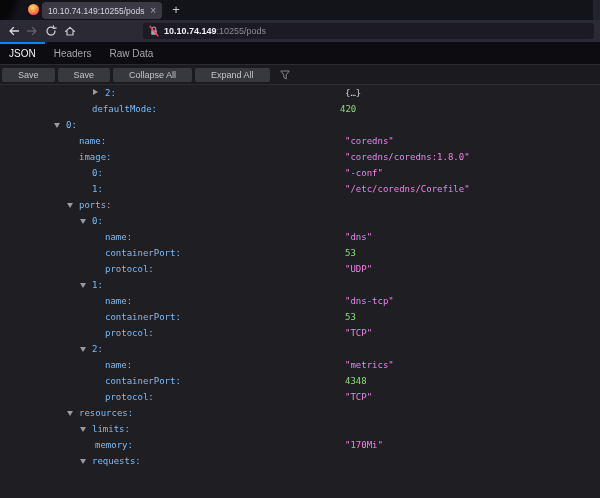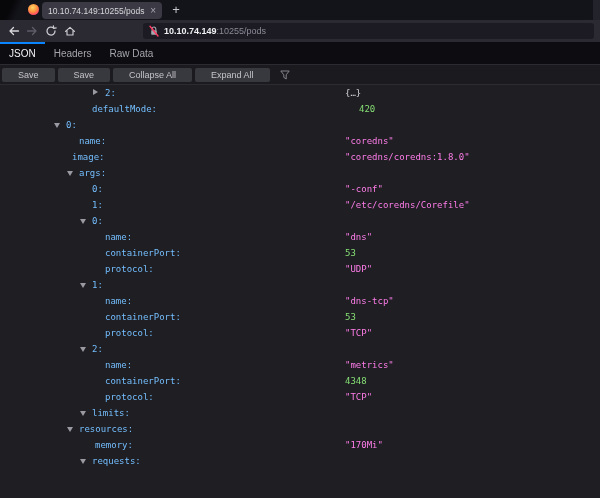--- a/index.html
+++ b/index.html
@@ -139,47 +139,47 @@
 </div>
 
 <div class="content">
     <div class="jrow">
       <span class="twisty tw-right" style="left: 93px;"></span>
       <span class="jkey" style="left: 105px;">2:</span>
       <span class="jval" style="left: 345px; color: rgb(215, 215, 219);">{…}</span>
     </div>
     <div class="jrow">
       <span class="jkey" style="left: 92px; text-align: center;">defaultMode:</span>
-      <span class="jval" style="left: 359px; color: rgb(134, 222, 116);">420</span>
+      <span class="jval" style="left: 340px; color: rgb(134, 222, 116);">420</span>
     </div>
     <div class="jrow">
       <span class="twisty tw-down" style="left: 54px;"></span>
       <span class="jkey" style="left: 66px;">0:</span>
     </div>
     <div class="jrow">
       <span class="jkey" style="left: 79px;">name:</span>
       <span class="jval" style="left: 345px; color: rgb(255, 125, 233);">"coredns"</span>
     </div>
     <div class="jrow">
-      <span class="jkey" style="left: 72px; text-align: right;">image:</span>
+      <span class="jkey" style="left: 79px; text-align: right;">image:</span>
       <span class="jval" style="left: 345px; color: rgb(255, 125, 233);">"coredns/coredns:1.8.0"</span>
-    </div>
-    <div class="jrow">
-      <span class="twisty tw-down" style="left: 67px;"></span>
-      <span class="jkey" style="left: 79px;">args:</span>
     </div>
     <div class="jrow">
       <span class="jkey" style="left: 92px;">0:</span>
       <span class="jval" style="left: 345px; color: rgb(255, 125, 233);">"-conf"</span>
     </div>
     <div class="jrow">
       <span class="jkey" style="left: 92px;">1:</span>
       <span class="jval" style="left: 345px; color: rgb(255, 125, 233);">"/etc/coredns/Corefile"</span>
     </div>
     <div class="jrow">
+      <span class="twisty tw-down" style="left: 67px;"></span>
+      <span class="jkey" style="left: 79px;">ports:</span>
+    </div>
+    <div class="jrow">
       <span class="twisty tw-down" style="left: 80px;"></span>
       <span class="jkey" style="left: 92px;">0:</span>
     </div>
     <div class="jrow">
       <span class="jkey" style="left: 105px;">name:</span>
       <span class="jval" style="left: 345px; color: rgb(255, 125, 233);">"dns"</span>
     </div>
     <div class="jrow">
       <span class="jkey" style="left: 105px;">containerPort:</span>
       <span class="jval" style="left: 345px; color: rgb(134, 222, 116);">53</span>
@@ -214,28 +214,28 @@
     </div>
     <div class="jrow">
       <span class="jkey" style="left: 105px;">containerPort:</span>
       <span class="jval" style="left: 345px; color: rgb(134, 222, 116);">4348</span>
     </div>
     <div class="jrow">
       <span class="jkey" style="left: 105px;">protocol:</span>
       <span class="jval" style="left: 345px; color: rgb(255, 125, 233);">"TCP"</span>
     </div>
     <div class="jrow">
-      <span class="twisty tw-down" style="left: 80px;"></span>
-      <span class="jkey" style="left: 92px;">limits:</span>
-    </div>
-    <div class="jrow">
       <span class="twisty tw-down" style="left: 67px;"></span>
       <span class="jkey" style="left: 79px;">resources:</span>
     </div>
     <div class="jrow">
+      <span class="twisty tw-down" style="left: 80px;"></span>
+      <span class="jkey" style="left: 92px;">limits:</span>
+    </div>
+    <div class="jrow">
       <span class="jkey" style="left: 95px;">memory:</span>
       <span class="jval" style="left: 345px; color: rgb(255, 125, 233);">"170Mi"</span>
     </div>
     <div class="jrow">
       <span class="twisty tw-down" style="left: 80px;"></span>
       <span class="jkey" style="left: 92px;">requests:</span>
     </div>
   </div>
 
 </body></html>

